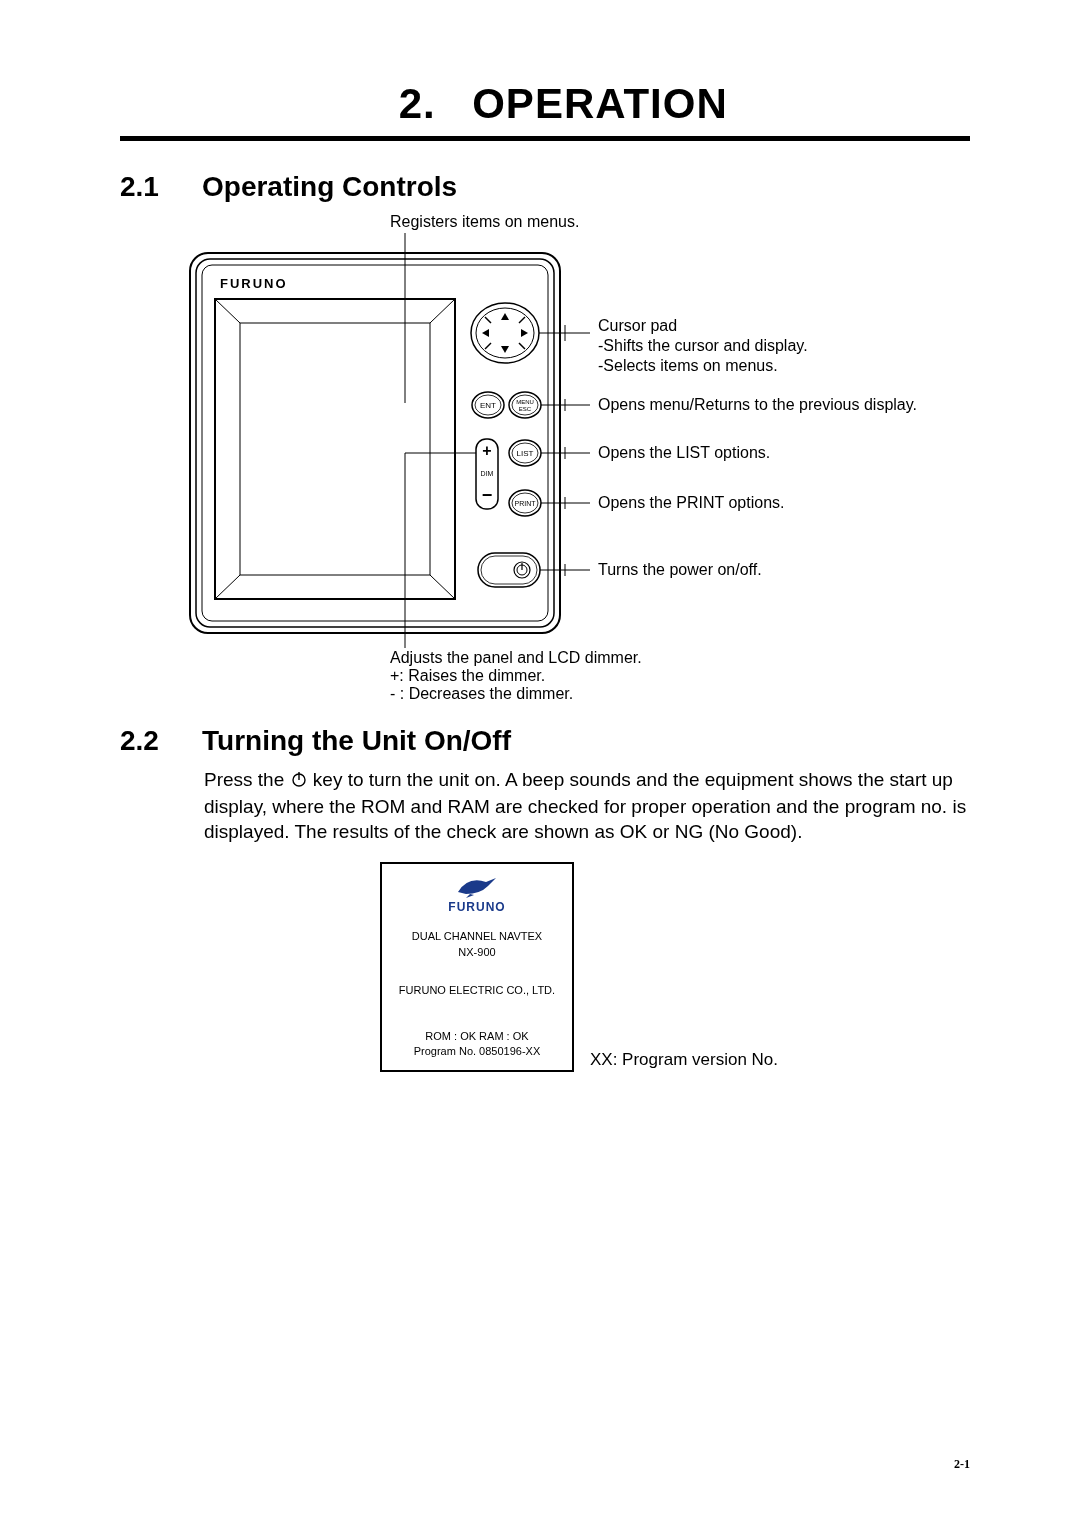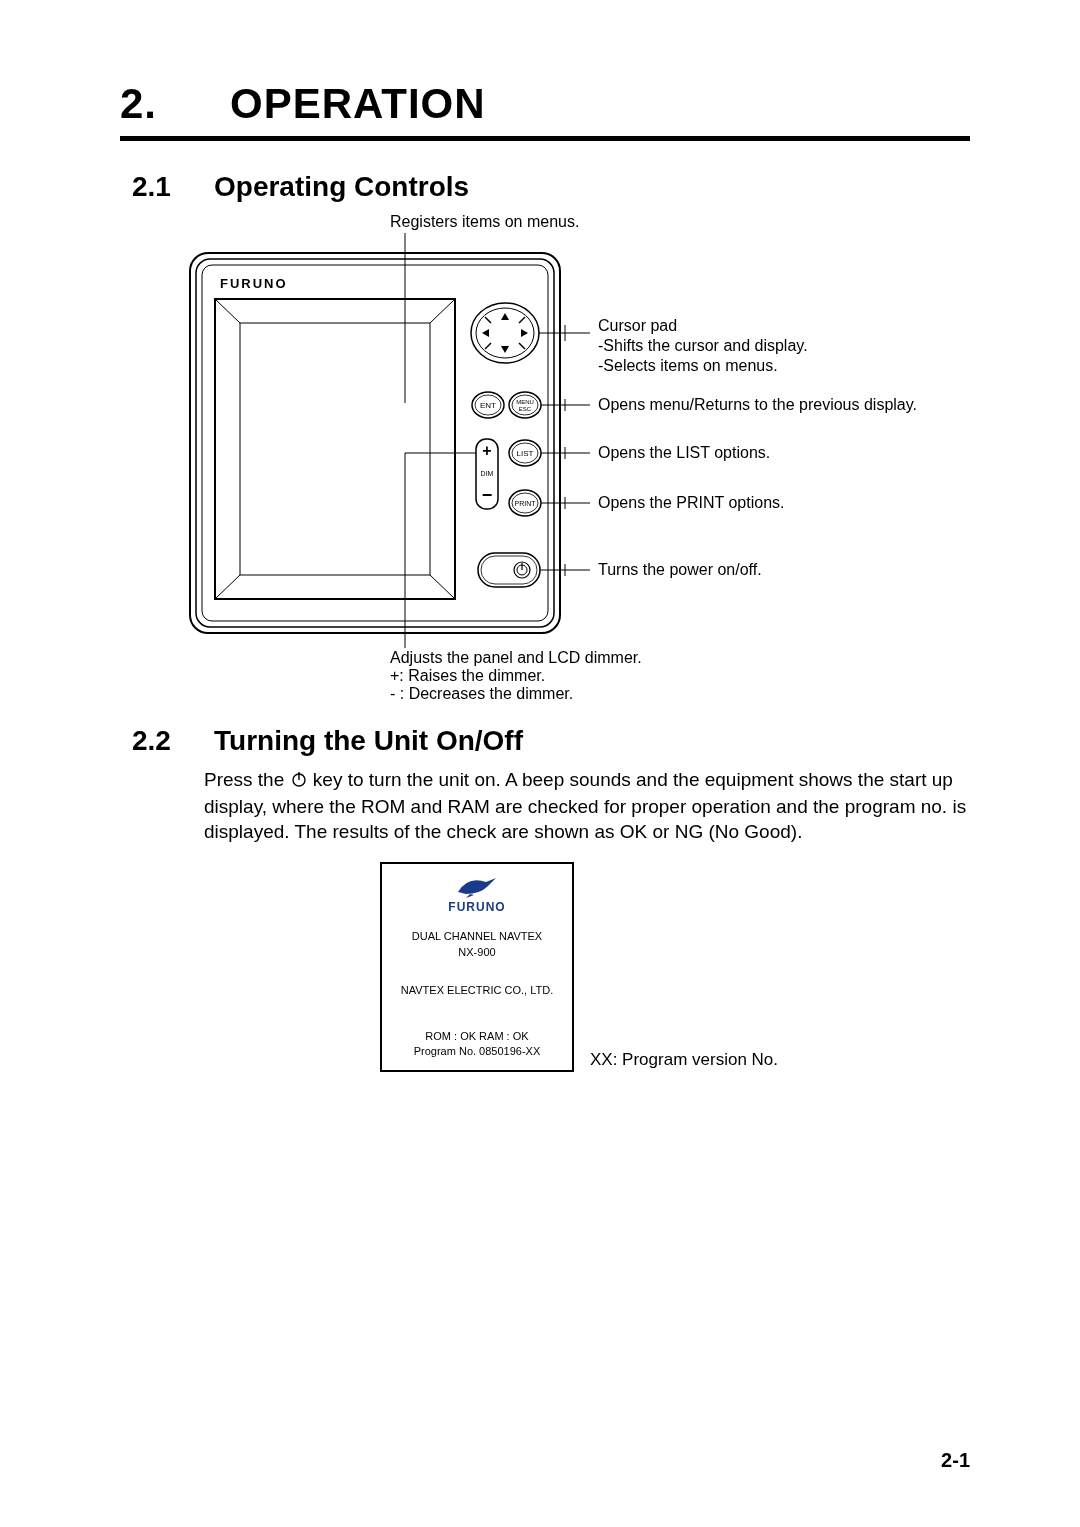--- a/index.html
+++ b/index.html
@@ -14,34 +14,35 @@
     height: 1527px;
     position: relative;
     box-sizing: border-box;
     padding: 80px 110px 60px 120px;
   }
   .chapter-title {
     font-size: 42px;
     font-weight: bold;
     letter-spacing: 1px;
     margin: 0 0 8px 0;
+    text-align: center;
   }
   .chapter-title .num {
     display: inline-block;
     width: 110px;
   }
   .hr-thick {
     border: none;
     border-top: 5px solid #000;
     margin: 0 0 30px 0;
   }
   .section-title {
     font-size: 28px;
     font-weight: bold;
-    margin: 18px 0 10px 12px;
+    margin: 18px 0 10px 0;
   }
   .section-title .num {
     display: inline-block;
     width: 82px;
   }
   .diagram-wrap {
     position: relative;
     margin-left: 60px;
   }
   .caption {
@@ -51,22 +52,23 @@
   }
   .body-text {
     font-size: 19px;
     line-height: 25px;
     margin: 4px 0 0 84px;
   }
   .page-num {
     position: absolute;
     right: 110px;
     bottom: 55px;
-    font-size: 20px;
+    font-size: 12px;
     font-weight: bold;
+    font-family: Liberation Serif, serif;
   }
   .startup-box {
     width: 194px;
     height: 210px;
     border: 2px solid #000;
     position: relative;
     margin: 18px 0 0 260px;
     display: flex;
     flex-direction: column;
     align-items: center;
@@ -241,21 +243,21 @@
         <svg width="42" height="26" viewBox="0 0 42 26">
           <path d="M2 20 Q12 4 30 10 L40 6 L32 14 Q24 22 10 22 Z" fill="#1a3a8a"></path>
           <path d="M14 22 L10 26 L18 23 Z" fill="#1a3a8a"></path>
         </svg>
       </div>
       <div class="brand">FURUNO</div>
       <div class="model-block">
         <div>DUAL CHANNEL NAVTEX</div>
         <div>NX-900</div>
       </div>
-      <div class="company">NAVTEX ELECTRIC CO., LTD.</div>
+      <div class="company">FURUNO ELECTRIC CO., LTD.</div>
       <div class="check">
         <div>ROM : OK    RAM : OK</div>
         <div>Program No.  0850196-XX</div>
       </div>
     </div>
     <div style="position:absolute; left:470px; top:188px; font-size:17px;">XX: Program version No.</div>
   </div>
 
   <div class="page-num">2-1</div>
 </div>

